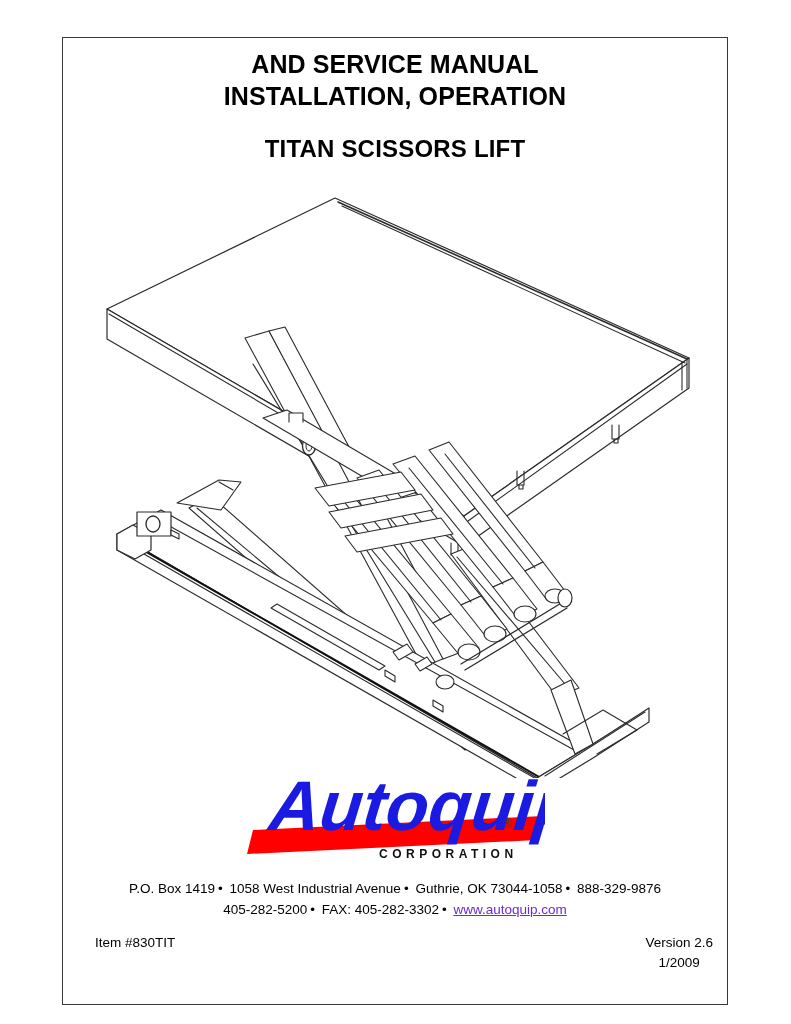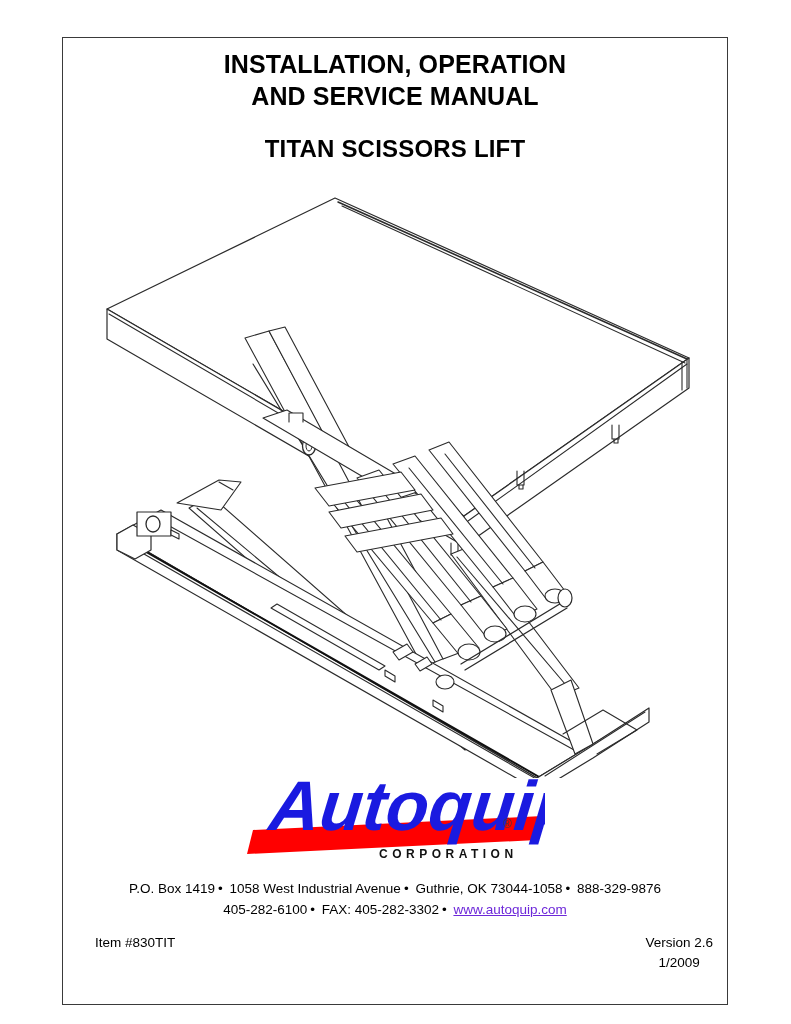--- a/index.html
+++ b/index.html
@@ -115,22 +115,22 @@
     font-size: 13.5px;
     line-height: 20px;
   }
 </style>
 </head>
 <body>
 
 <div id="page-frame">
 
   <div id="title-block">
+    <div class="title-line">AND SERVICE MANUAL</div>
     <div class="title-line">INSTALLATION, OPERATION</div>
-    <div class="title-line">AND SERVICE MANUAL</div>
   </div>
 
   <div id="subtitle-block">
     <div id="product-title">TITAN SCISSORS LIFT</div>
   </div>
 
   <div id="illustration">
     <svg viewBox="0 0 610 600" xmlns="http://www.w3.org/2000/svg" fill="none" stroke="#2b2b2b" stroke-width="1.1" stroke-linejoin="round" stroke-linecap="round">
 
       <polygon points="14,131 242,20 596,180 371,338" fill="#ffffff" stroke="#2b2b2b" stroke-width="1.2"></polygon>
@@ -258,21 +258,21 @@
   </div>
 
   <div id="contact-block">
     <div class="contact-line">
       <span>P.O. Box 1419</span><span class="sep">•</span>
       <span>1058 West Industrial Avenue</span><span class="sep">•</span>
       <span>Guthrie, OK  73044-1058</span><span class="sep">•</span>
       <span>888-329-9876</span>
     </div>
     <div class="contact-line">
-      <span>405-282-6100</span><span class="sep">•</span>
+      <span>405-282-5200</span><span class="sep">•</span>
       <span>FAX: 405-282-3302</span><span class="sep">•</span>
       <a href="#" id="website-link">www.autoquip.com</a>
     </div>
   </div>
 
   <div id="item-number">Item #830TIT</div>
   <div id="version-block">
     <div>Version 2.6</div>
     <div>1/2009</div>
   </div>

